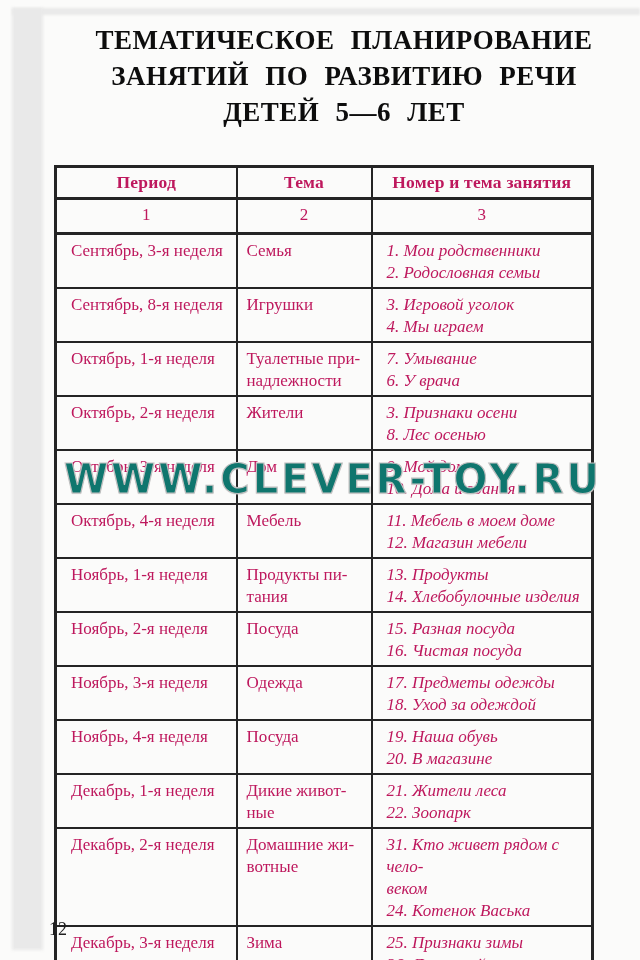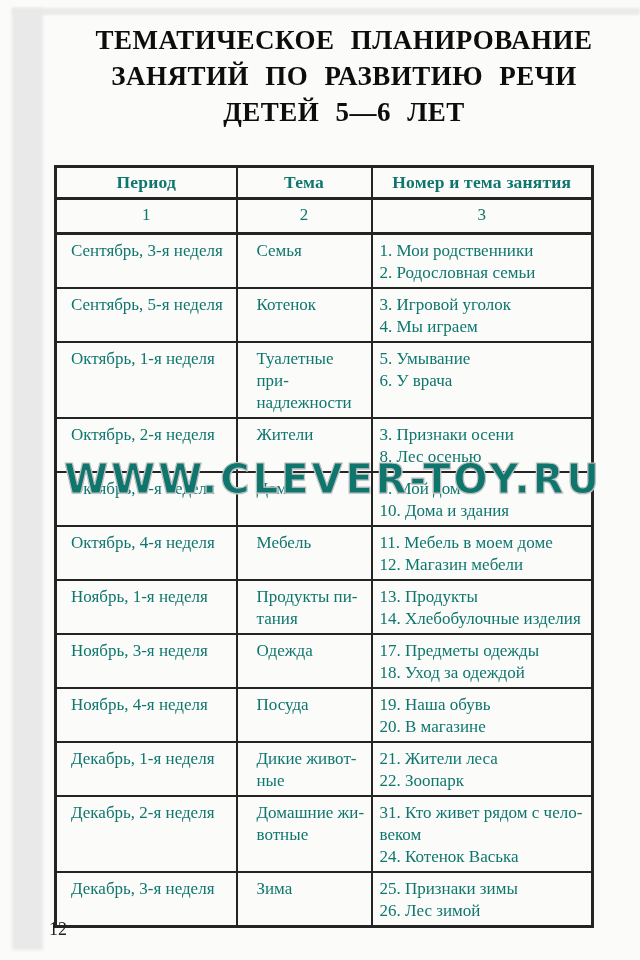--- a/index.html
+++ b/index.html
@@ -22,38 +22,38 @@
     font-weight:bold;font-size:27px;line-height:36px;
     letter-spacing:0.5px;word-spacing:9px;color:#0d0d0d;margin-left:48px;
   }
   table.plan{
     position:absolute;left:54px;top:165px;width:537px;
     border-collapse:collapse;table-layout:fixed;
     border:3px solid #242424;
   }
   col.w1{width:181px}col.w2{width:135px}col.w3{width:221px}
   table.plan th, table.plan td{
-    border:2px solid #242424;font-size:17px;color:#0f766e;
+    border:2px solid #242424;font-size:17px;color:#be185d;
   }
   tr.hdr th{
     border-top:3px solid #242424;border-bottom:3px solid #242424;
     height:26px;font-weight:bold;text-align:center;
     padding:1px 0 2px;font-size:17.5px;letter-spacing:0.2px;
   }
   tr.nums td{
     border-bottom:3px solid #242424;height:29px;
     text-align:center;vertical-align:middle;padding:0 0 3px;
   }
   tbody td{
     vertical-align:top;padding:5px 2px 3px 0;
     line-height:22px;white-space:pre-line;
   }
   tbody td.c1{padding-left:14px;white-space:nowrap;height:43px;}
-  tbody td.c2{padding-left:19px;}
-  tbody td.c3{padding-left:7px;}
+  tbody td.c2{padding-left:9px;}
+  tbody td.c3{padding-left:14px;font-style:italic;}
   .watermark{
     position:absolute;left:64px;top:456px;width:576px;z-index:6;
     pointer-events:none;
     font-family:"DejaVu Sans", sans-serif;font-weight:bold;
     font-size:40px;letter-spacing:3px;white-space:nowrap;
     color:#0f766e;-webkit-text-stroke:1.2px #c0c0c0;
     text-shadow:0 1px 1px #cfcfcf;
   }
   .pagenum{
     position:absolute;left:49px;top:919px;font-size:18px;color:#1f1f1f;
@@ -90,29 +90,29 @@
         <td>3</td>
       </tr>
     </thead>
     <tbody>
         <tr>
           <td class="c1">Сентябрь, 3-я неделя</td>
           <td class="c2">Семья</td>
           <td class="c3"><div>1. Мои родственники</div><div>2. Родословная семьи</div></td>
         </tr>
         <tr>
-          <td class="c1">Сентябрь, 5-я неделя</td>
-          <td class="c2">Котенок</td>
+          <td class="c1">Сентябрь, 8-я неделя</td>
+          <td class="c2">Игрушки</td>
           <td class="c3"><div>3. Игровой уголок</div><div>4. Мы играем</div></td>
         </tr>
         <tr>
           <td class="c1">Октябрь, 1-я неделя</td>
           <td class="c2">Туалетные при-
 надлежности</td>
-          <td class="c3"><div>5. Умывание</div><div>6. У врача</div></td>
+          <td class="c3"><div>7. Умывание</div><div>6. У врача</div></td>
         </tr>
         <tr>
           <td class="c1">Октябрь, 2-я неделя</td>
           <td class="c2">Жители</td>
           <td class="c3"><div>3. Признаки осени</div><div>8. Лес осенью</div></td>
         </tr>
         <tr>
           <td class="c1">Октябрь, 3-я неделя</td>
           <td class="c2">Дом</td>
           <td class="c3"><div>9. Мой дом</div><div>10. Дома и здания</div></td>
@@ -120,20 +120,25 @@
         <tr>
           <td class="c1">Октябрь, 4-я неделя</td>
           <td class="c2">Мебель</td>
           <td class="c3"><div>11. Мебель в моем доме</div><div>12. Магазин мебели</div></td>
         </tr>
         <tr>
           <td class="c1">Ноябрь, 1-я неделя</td>
           <td class="c2">Продукты пи-
 тания</td>
           <td class="c3"><div>13. Продукты</div><div>14. Хлебобулочные изделия</div></td>
+        </tr>
+        <tr>
+          <td class="c1">Ноябрь, 2-я неделя</td>
+          <td class="c2">Посуда</td>
+          <td class="c3"><div>15. Разная посуда</div><div>16. Чистая посуда</div></td>
         </tr>
         <tr>
           <td class="c1">Ноябрь, 3-я неделя</td>
           <td class="c2">Одежда</td>
           <td class="c3"><div>17. Предметы одежды</div><div>18. Уход за одеждой</div></td>
         </tr>
         <tr>
           <td class="c1">Ноябрь, 4-я неделя</td>
           <td class="c2">Посуда</td>
           <td class="c3"><div>19. Наша обувь</div><div>20. В магазине</div></td>

